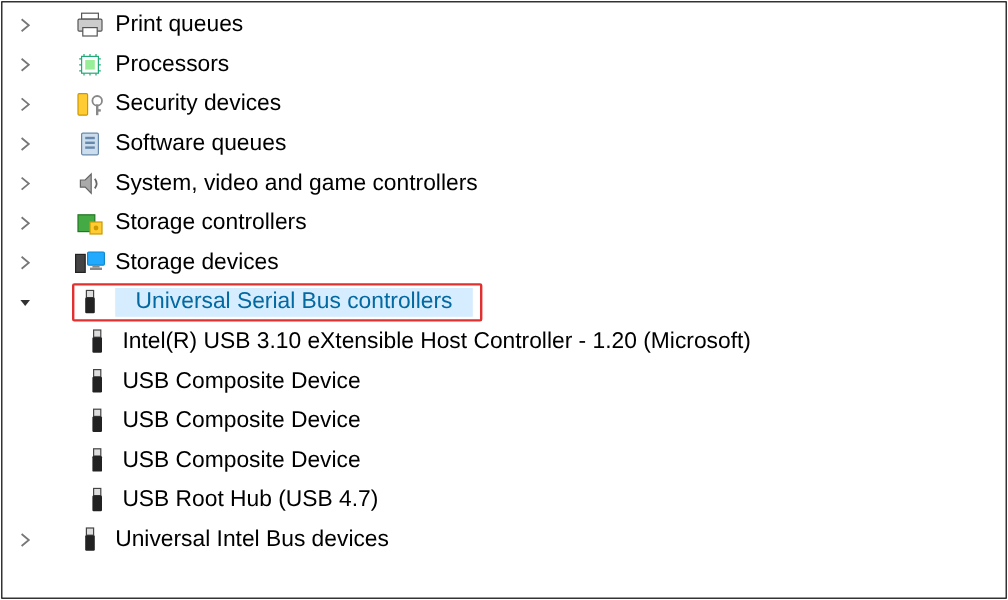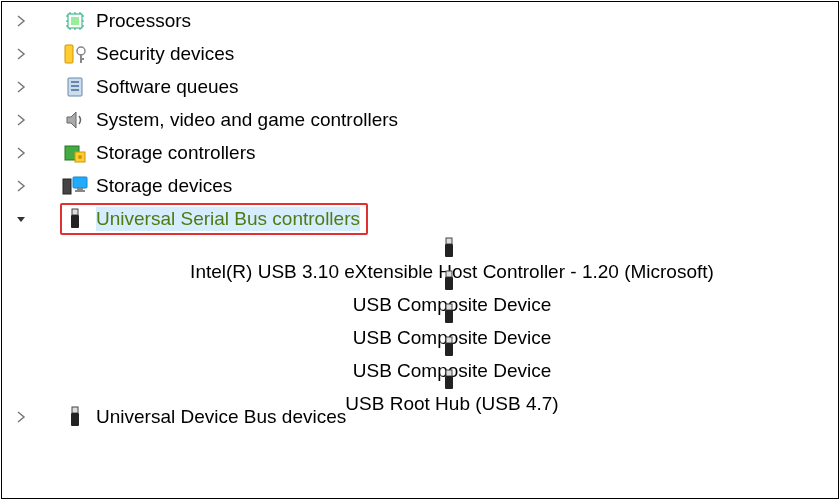--- a/index.html
+++ b/index.html
@@ -40,30 +40,46 @@
   .icon {
     width: 30px;
     height: 26px;
     display: flex;
     align-items: center;
     justify-content: center;
     flex-shrink: 0;
     margin-right: 6px;
   }
   .label { white-space: nowrap; }
-  .child { padding-left: 64px; flex-direction: column; }
+  .child { padding-left: 64px; }
   .hl-wrap { display: inline-flex; align-items: center; border: 2.5px solid #e03030; padding: 0 6px 0 0; height: 32px; border-radius: 2px; }
   .hl-wrap .icon { margin-left: -2px; }
-  .hl-label { color: #4d7c0f; background: #d6ecff; padding: 1px 0; }
+  .hl-label { color: #0369a1; background: #d6ecff; padding: 1px 17px; }
 </style>
 </head>
 <body>
 
 <div class="tree">
 
+  <div class="row">
+    <span class="arrow">
+      <svg width="12" height="12" viewBox="0 0 12 12">
+          <path d="M3 1 L9 6 L3 11" fill="none" stroke="#777" stroke-width="1.5"></path>
+        </svg>
+    </span>
+    <span class="spacer"></span>
+    <span class="icon">
+      <svg width="24" height="22" viewBox="0 0 24 22">
+          <rect x="5" y="1" width="14" height="5" fill="#fff" stroke="#555"></rect>
+          <rect x="2" y="6" width="20" height="10" rx="1" fill="#ccc" stroke="#555"></rect>
+          <rect x="6" y="13" width="12" height="7" fill="#fff" stroke="#555"></rect>
+        </svg>
+    </span>
+    <span class="label">Print queues</span>
+  </div>
 
   <div class="row">
     <span class="arrow">
       <svg width="12" height="12" viewBox="0 0 12 12">
           <path d="M3 1 L9 6 L3 11" fill="none" stroke="#777" stroke-width="1.5"></path>
         </svg>
     </span>
     <span class="spacer"></span>
     <span class="icon">
       <svg width="22" height="22" viewBox="0 0 22 22">
@@ -244,16 +260,16 @@
           <path d="M3 1 L9 6 L3 11" fill="none" stroke="#777" stroke-width="1.5"></path>
         </svg>
     </span>
     <span class="spacer"></span>
     <span class="icon">
       <svg width="14" height="22" viewBox="0 0 14 22">
           <rect x="4" y="1" width="6" height="6" fill="#ddd" stroke="#444"></rect>
           <rect x="3" y="7" width="8" height="13" rx="1" fill="#222"></rect>
         </svg>
     </span>
-    <span class="label">Universal Device Bus devices</span>
+    <span class="label">Universal Intel Bus devices</span>
   </div>
 
 </div>
 
 </body></html>

